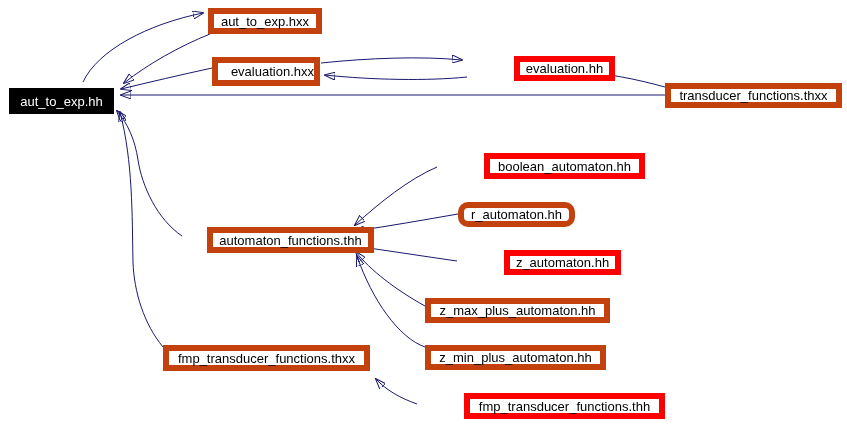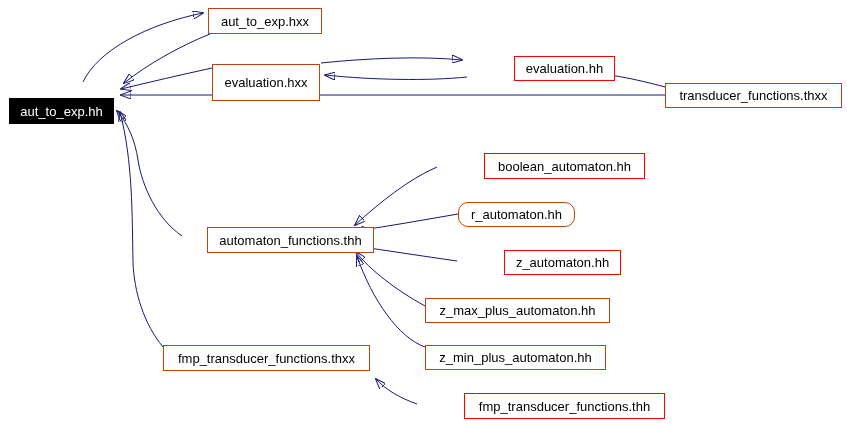--- a/index.html
+++ b/index.html
@@ -16,21 +16,21 @@
     left: 0; top: 0;
     width: 847px; height: 426px;
     z-index: 1;
   }
   .edges path { stroke: #191970; stroke-width: 1; fill: none; }
   .node {
     position: absolute;
     z-index: 2;
     box-sizing: border-box;
     background: #ffffff;
-    border: 1px solid #c2410c;
+    border: 6px solid #c2410c;
     color: #000000;
     font-size: 13px;
     line-height: 1;
     display: flex;
     align-items: center;
     justify-content: center;
     white-space: nowrap;
     cursor: pointer;
   }
   .node.red  { border-color: #ff0000; margin-left: 47px; }
@@ -62,29 +62,29 @@
     <path d="M 182 236 C 157 219, 142 186, 138 160 C 135 140, 128 124, 117 111" marker-end="url(#arw)"></path>
     <path d="M 163 347 C 144 324, 134 292, 133 262 C 132 215, 133 162, 120 112" marker-end="url(#arw)"></path>
     <path d="M 437 167 C 409 179, 379 203, 355 225" marker-end="url(#arw)"></path>
     <path d="M 458 214 C 423 220, 390 226, 355 231" marker-end="url(#arw)"></path>
     <path d="M 457 261 C 422 256, 390 251, 355 246" marker-end="url(#arw)"></path>
     <path d="M 425 306 C 396 290, 370 270, 356 252" marker-end="url(#arw)"></path>
     <path d="M 425 347 C 399 338, 372 300, 357 256" marker-end="url(#arw)"></path>
     <path d="M 417 404 C 400 398, 386 390, 376 379" marker-end="url(#arw)"></path>
   </svg>
 
-  <div class="node root" style="left:9px;   top:98px;  width:105px; height:26px;">
+  <div class="node root" style="left:9px;   top:88px;  width:105px; height:26px;">
     <span>aut_to_exp.hh</span>
   </div>
 
   <div class="node" style="left:208px; top:8px;   width:114px; height:26px;">
     <span>aut_to_exp.hxx</span>
   </div>
 
-  <div class="node" style="left:212px; top:64px;  width:108px; height:37px;">
+  <div class="node" style="left:212px; top:57px;  width:108px; height:29px;justify-content:flex-end;">
     <span>evaluation.hxx</span>
   </div>
 
   <div class="node red" style="left:467px; top:56px;  width:101px; height:25px;">
     <span>evaluation.hh</span>
   </div>
 
   <div class="node" style="left:665px; top:83px;  width:177px; height:25px;">
     <span>transducer_functions.thxx</span>
   </div>

